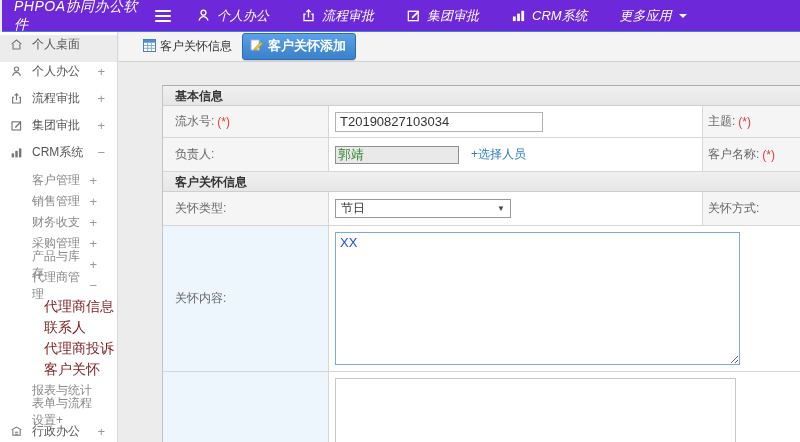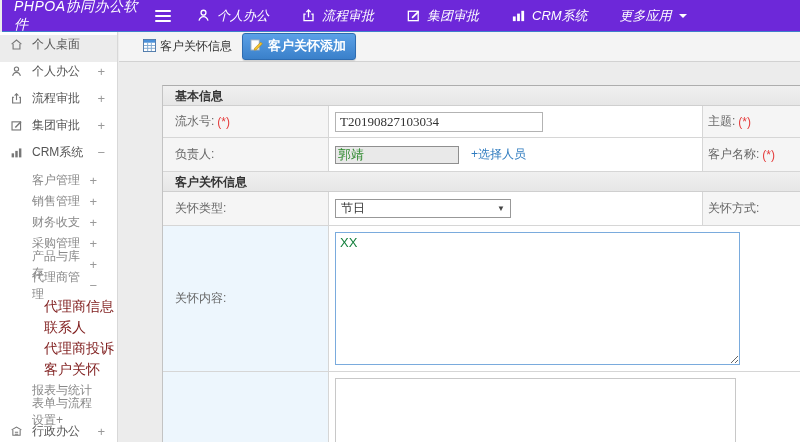--- a/index.html
+++ b/index.html
@@ -52,31 +52,31 @@
   .c1.hl { background:#edf6fd; }
   .cspan { flex:1; background:#fff; display:flex; align-items:flex-start; }
   .req { color:#e53c3c; margin-left:3px; }
   .r-serial { height:32px; }
   .r-owner { height:34px; }
   .r-type { height:34px; }
   .r-content { height:146px; }
   .r-last { height:120px; border-bottom:none; }
 
   .inp-serial { margin-left:6px; width:208px; height:20px; border:1px solid #b3b3b3;
-    font-size:13px; color:#333; padding:4px 4px; font-family:Liberation Serif, serif; }
+    font-size:13px; color:#333; padding:4px 4px; font-family:Liberation Sans, sans-serif; }
   .inp-owner { margin-left:6px; width:124px; height:18px; border:1px solid #8f8f8f;
     background:#e9e9e9; font-size:13px; color:#2f8a2f; padding:0 2px;
     font-family:"Liberation Sans",sans-serif; }
   .pick-link { margin-left:12px; font-size:12px; color:#2e7bbf; text-decoration:none; cursor:pointer; }
   .fake-select { margin-left:6px; width:176px; height:19px; border:1px solid #989898;
     background:#fff; display:flex; align-items:center; justify-content:space-between;
     padding:0 5px; font-size:12px; color:#333; cursor:pointer;gap:28px; }
   .fake-select .caret { font-size:8px; color:#444; }
   .ta1 { margin:6px 0 0 6px; width:405px; height:133px; border:1px solid #7aabdd;
-    font-size:13px; color:#15803d; padding:2px 4px; resize:both;
+    font-size:13px; color:#1d4ed8; padding:2px 4px; resize:both;
     font-family:"Liberation Sans",sans-serif; outline:none; }
   .ta2 { margin:6px 0 0 6px; width:401px; height:100px; border:1px solid #c8c8c8;
     font-size:13px; color:#333; padding:2px 4px; resize:both;
     font-family:"Liberation Sans",sans-serif; }
 </style>
 </head>
 <body>
 
 <div class="topbar">
   <div class="brand">PHPOA协同办公软件</div>

